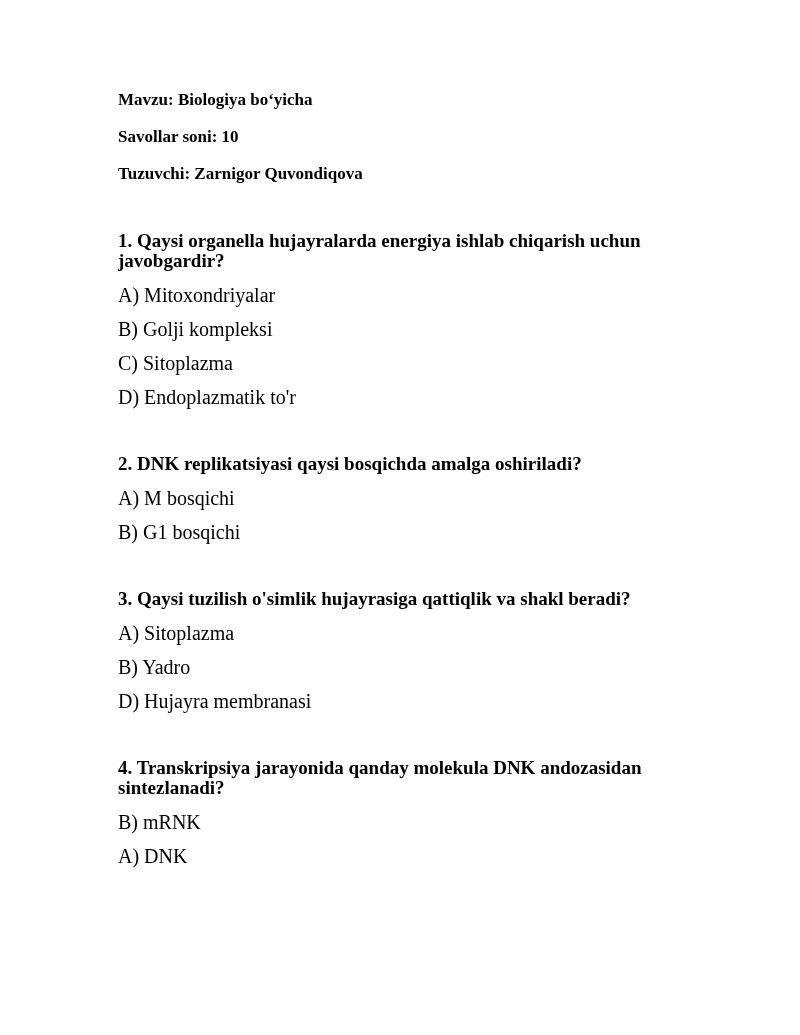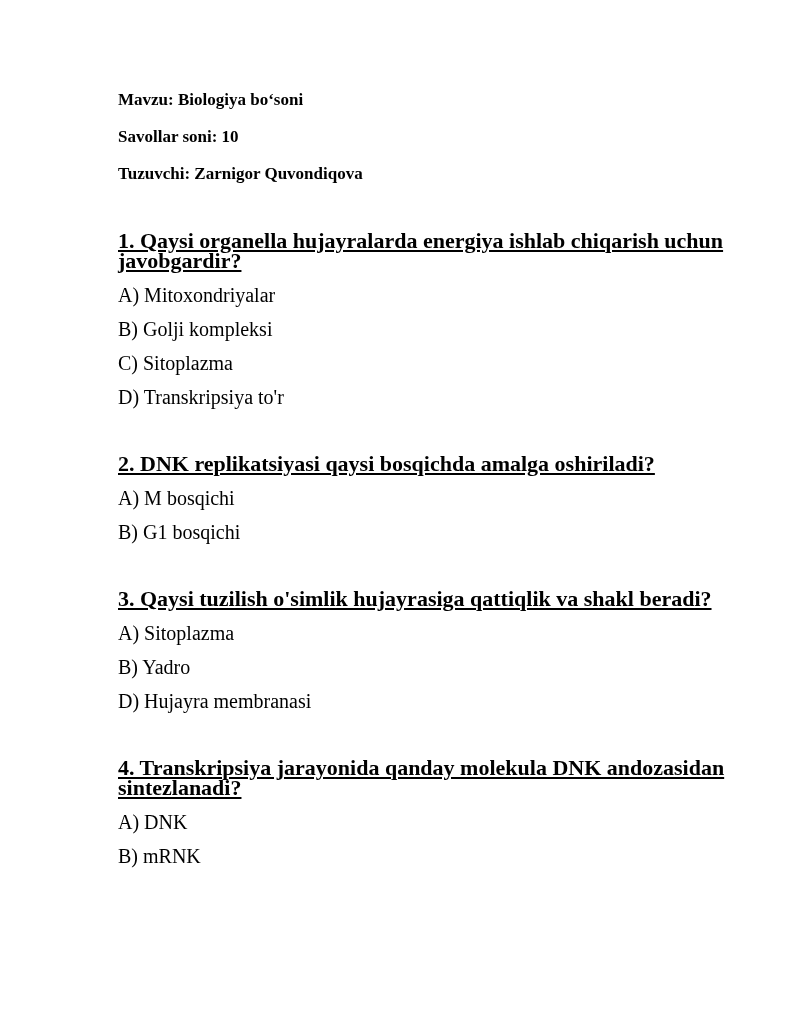--- a/index.html
+++ b/index.html
@@ -22,63 +22,62 @@
     font-weight: bold;
     font-size: 17px;
     line-height: 20px;
     margin: 0 0 17px 0;
   }
   .question-block {
     margin-top: 47px;
   }
   .question-block .q {
     font-weight: bold;
-    font-size: 22px;
+    font-size: 19px;
     line-height: 20px;
     margin: 0 0 14px 0;
-    text-decoration: underline;
   }
   .question-block .opt {
     font-weight: normal;
     font-size: 20px;
     line-height: 20px;
     margin: 0 0 14px 0;
   }
 </style>
 </head>
 <body>
 
 <div class="page">
 
   <div class="header">
-    <p>Mavzu: Biologiya bo‘soni</p>
+    <p>Mavzu: Biologiya bo‘yicha</p>
     <p>Savollar soni: 10</p>
     <p>Tuzuvchi: Zarnigor Quvondiqova</p>
   </div>
 
   <div class="question-block">
     <p class="q">1. Qaysi organella hujayralarda energiya ishlab chiqarish uchun javobgardir?</p>
     <p class="opt">A) Mitoxondriyalar</p>
     <p class="opt">B) Golji kompleksi</p>
     <p class="opt">C) Sitoplazma</p>
-    <p class="opt">D) Transkripsiya to'r</p>
+    <p class="opt">D) Endoplazmatik to'r</p>
   </div>
 
   <div class="question-block">
     <p class="q">2. DNK replikatsiyasi qaysi bosqichda amalga oshiriladi?</p>
     <p class="opt">A) M bosqichi</p>
     <p class="opt">B) G1 bosqichi</p>
   </div>
 
   <div class="question-block">
     <p class="q">3. Qaysi tuzilish o'simlik hujayrasiga qattiqlik va shakl beradi?</p>
     <p class="opt">A) Sitoplazma</p>
     <p class="opt">B) Yadro</p>
     <p class="opt">D) Hujayra membranasi</p>
   </div>
 
   <div class="question-block">
     <p class="q">4. Transkripsiya jarayonida qanday molekula DNK andozasidan sintezlanadi?</p>
+    <p class="opt">B) mRNK</p>
     <p class="opt">A) DNK</p>
-    <p class="opt">B) mRNK</p>
   </div>
 
 </div>
 
 </body></html>

